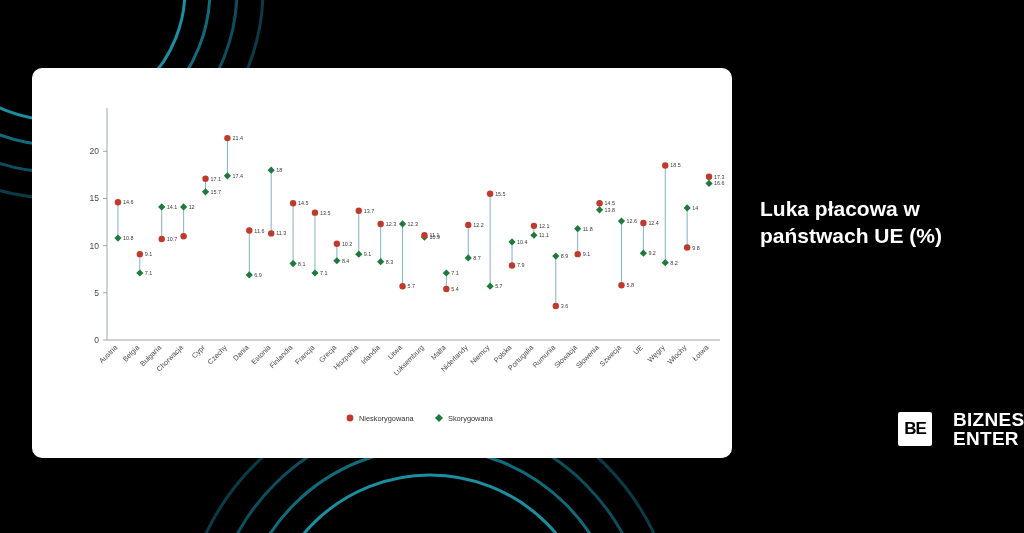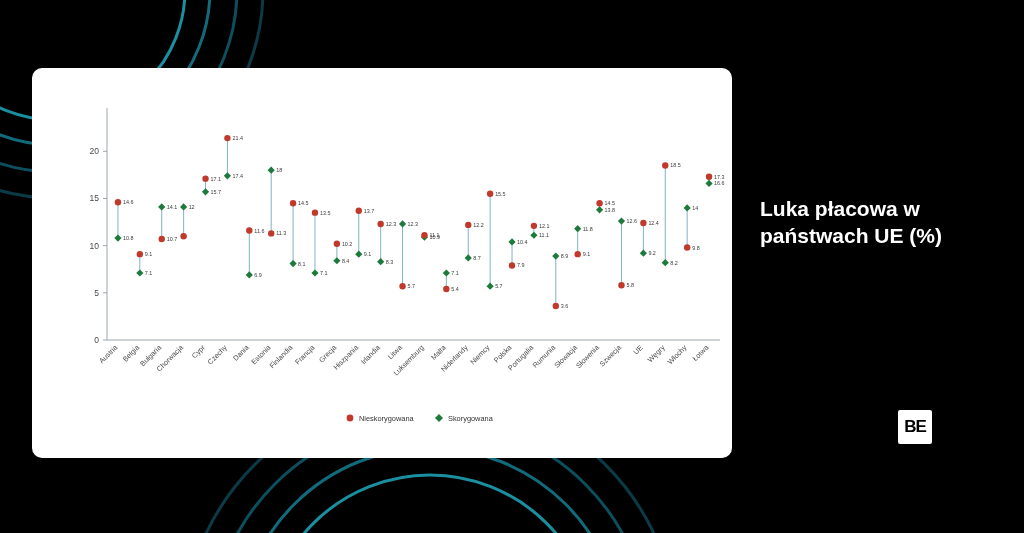--- a/index.html
+++ b/index.html
@@ -244,13 +244,17 @@
       </svg>
   </div>
 </div>
 
 <div class="right-panel">
   <h1>Luka płacowa w państwach UE (%)</h1>
 </div>
 
 <div class="logo">
   <div class="logo-mark">BE</div>
+  <div class="logo-text">
+    <div>BIZNES</div>
+    <div>ENTER</div>
+  </div>
 </div>
 
 </body></html>

